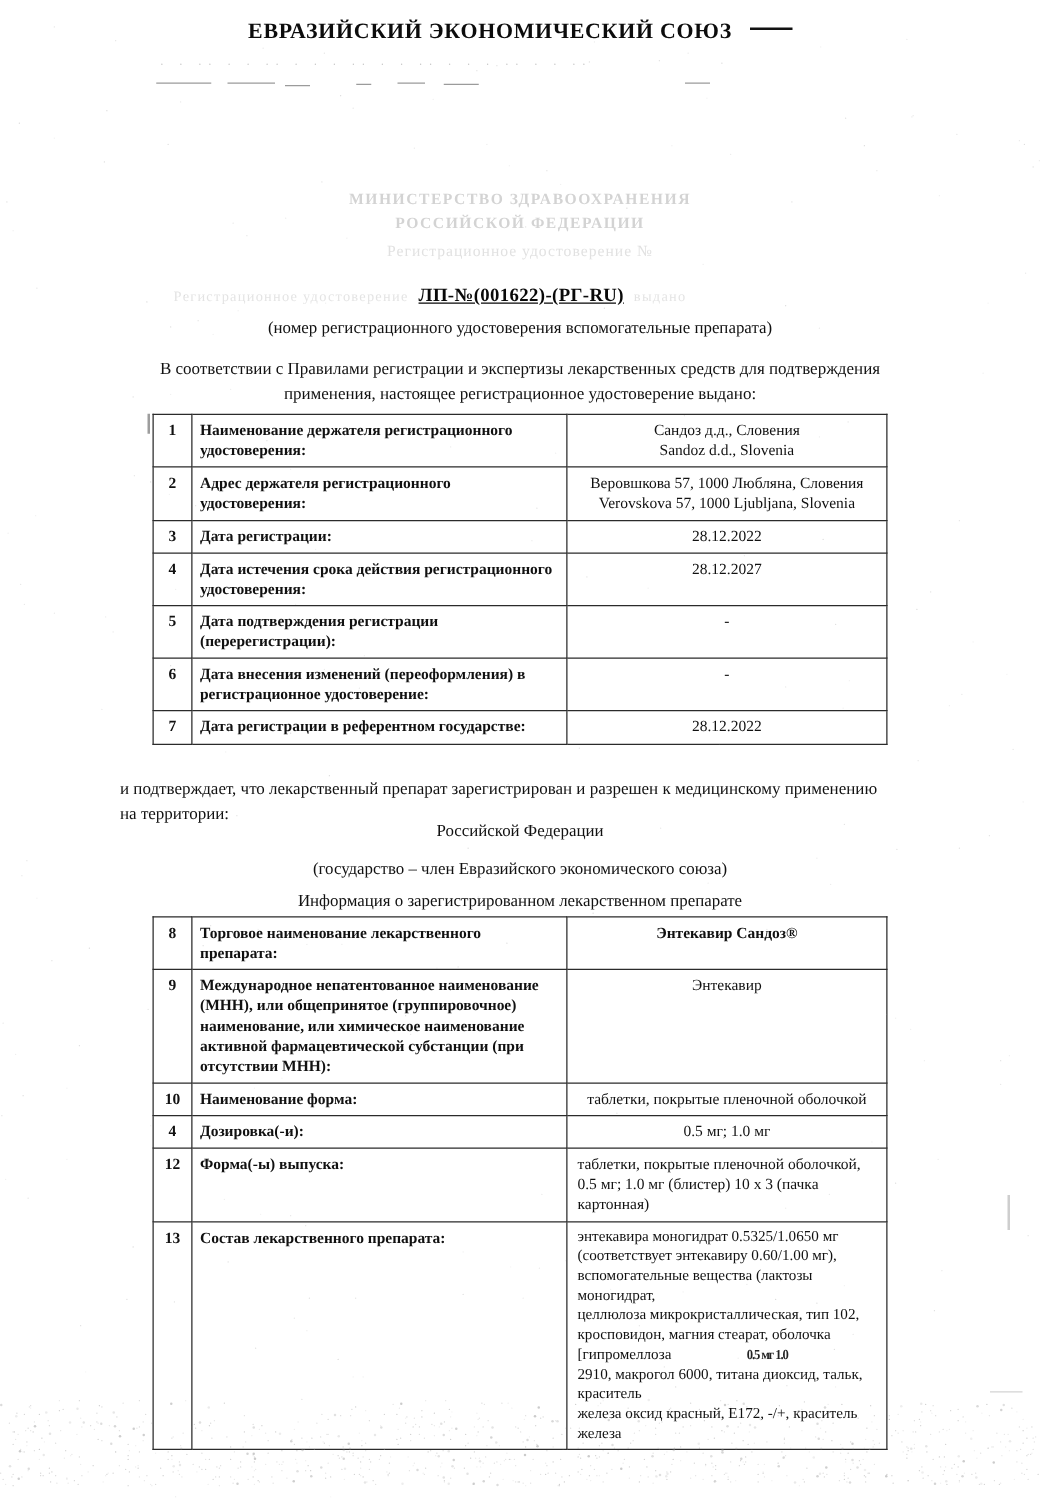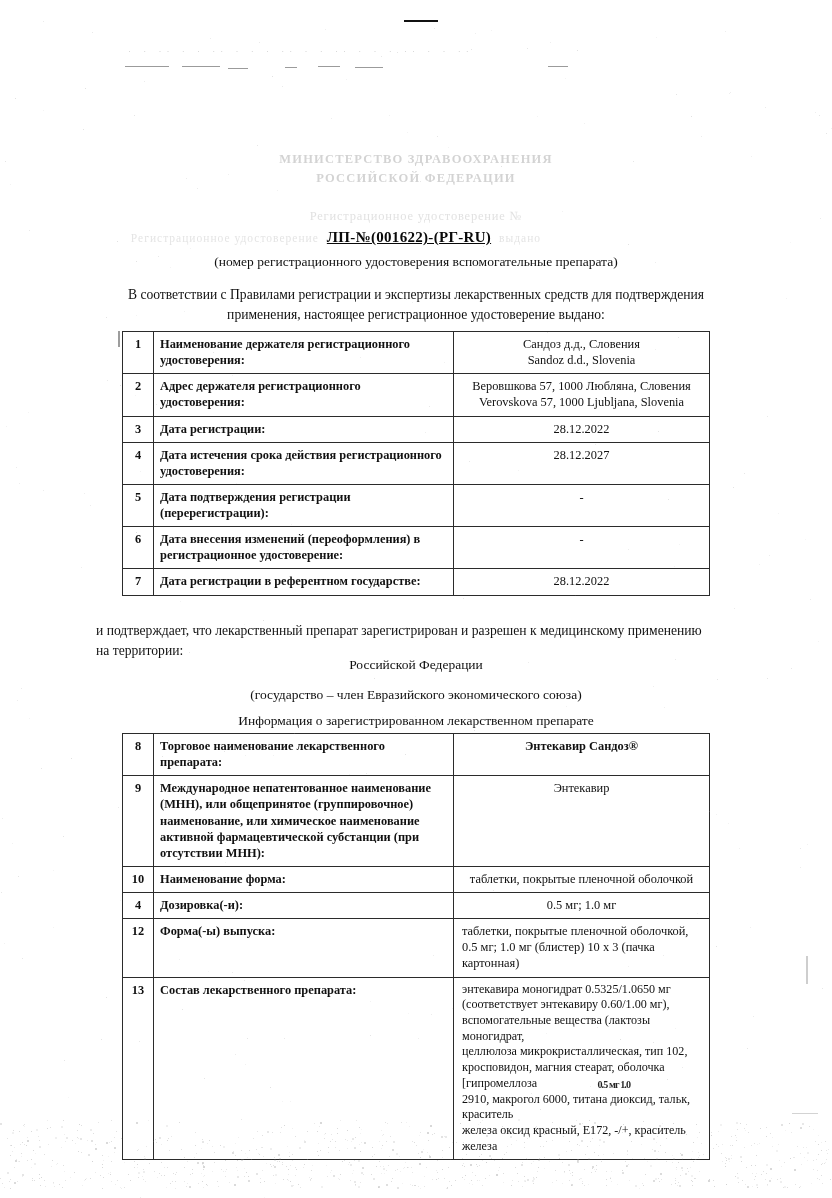--- a/index.html
+++ b/index.html
@@ -82,21 +82,21 @@
   .faded.lvl2 {
     color: #c6c6c6;
     opacity: .52;
     font-weight: normal;
     letter-spacing: .8px;
   }
 
   
   .regno-row {
     position: absolute;
-    left: 0;
+    left: 8px;
     width: 672px;
     text-align: center;
     white-space: nowrap;
   }
   .regno-ghost {
     font-size: 11.5px;
     color: #c9c9c9;
     opacity: .5;
     letter-spacing: 1px;
     filter: blur(.3px);
@@ -203,37 +203,38 @@
     position: absolute;
     background: #9d9d9d;
   }
 </style>
 </head>
 <body>
 
 <div class="page">
 
   <div class="doc-header">
+    <span class="title">ЕВРАЗИЙСКИЙ ЭКОНОМИЧЕСКИЙ СОЮЗ</span>
     <span class="header-dash"></span>
   </div>
 
   <div class="smudge-dots" style="left:128px; top:46px; width:560px;">·   ·  ··    ·   ·    ·· ·   ·    ·  ·· ·   ·   ·· ·    ·  ·   ·· ·  ·   ··</div>
   <div class="smudge-line" style="left:125px; top:66px; width:44px;"></div>
   <div class="smudge-line" style="left:182px; top:66px; width:38px;"></div>
   <div class="smudge-line" style="left:228px; top:68px; width:20px;"></div>
   <div class="smudge-line" style="left:285px; top:67px; width:12px;"></div>
   <div class="smudge-line" style="left:318px; top:66px; width:22px;"></div>
   <div class="smudge-line" style="left:355px; top:67px; width:28px;"></div>
   <div class="smudge-line" style="left:548px; top:66px; width:20px;"></div>
 
   <div class="faded-block" style="top:150px;">
     <div class="faded">МИНИСТЕРСТВО ЗДРАВООХРАНЕНИЯ</div>
     <div class="faded">РОССИЙСКОЙ ФЕДЕРАЦИИ</div>
   </div>
-  <div class="faded-block" style="top:207px;">
+  <div class="faded-block" style="top:192px;">
     <div class="faded lvl2">Регистрационное удостоверение №</div>
   </div>
 
   <div class="regno-row" style="top:228px;">
     <span class="regno-ghost">Регистрационное удостоверение</span>
     <span class="regno">ЛП-№(001622)-(РГ-RU)</span>
     <span class="regno-ghost">выдано</span>
   </div>
 
   <div class="center-line" style="top:252px;">(номер регистрационного удостоверения вспомогательные препарата)</div>

